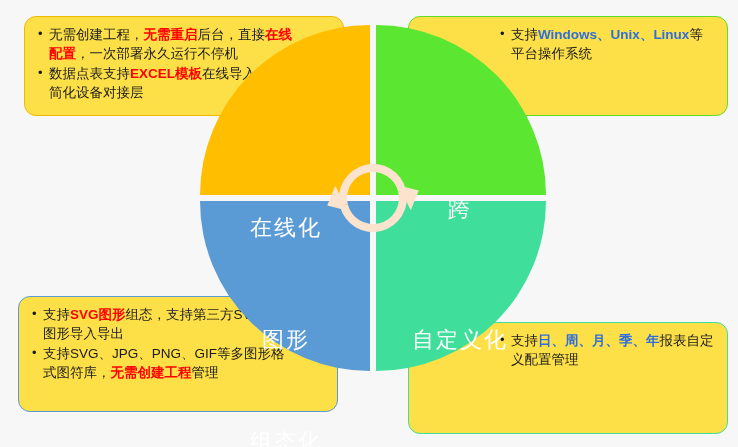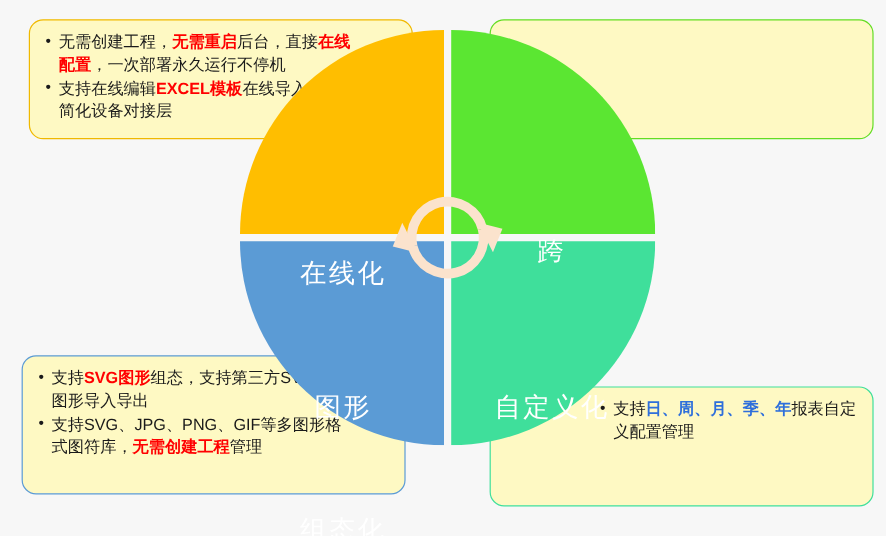--- a/index.html
+++ b/index.html
@@ -69,21 +69,21 @@
     top: 113px;
     width: 120px;
     height: 120px;
     z-index: 4;
     pointer-events: none;
   }
 
   
   .callout {
     position: absolute;
-    background: #fef9c3;
+    background: #fde047;
     border-radius: 12px;
     border: 1.6px solid #cccccc;
     box-sizing: border-box;
     z-index: 5;
   }
   .callout.under {
     z-index: 1;
   }
   .callout ul {
     margin: 0;
@@ -106,21 +106,21 @@
     font-size: 13px;
     color: #1a1a1a;
   }
   .callout li.blue-bullet::before { color: #2e6fdb; }
 
   .box-inner { padding: 9px 12px 8px 12px; }
 
   #box-tl { left: 24px;  top: 16px;  width: 320px; height: 100px; border-color: #f0b900; }
   #box-tr { left: 408px; top: 16px;  width: 320px; height: 100px; border-color: #63dd23; }
   #box-bl { left: 18px;  top: 296px; width: 320px; height: 116px; border-color: #5b9bd5; }
-  #box-br { left: 408px; top: 322px; width: 320px; height: 100px; border-color: #3fdf9b; }
+  #box-br { left: 408px; top: 322px; width: 320px; height: 112px; border-color: #3fdf9b; }
 
   #box-tl .box-inner, #box-bl .box-inner { padding-right: 40px; }
   #box-tr ul, #box-br ul { padding-left: 78px; }
 
   
   .red  { color: #ff0000; font-weight: bold; }
   .blue { color: #2e6fdb; font-weight: bold; }
   .spell {
     text-decoration: underline wavy #ff0000;
     text-decoration-skip-ink: none;
@@ -168,29 +168,32 @@
   </svg>
 </div>
 
 <div class="callout under" id="box-tl" style="border-color: rgb(240, 185, 0);">
   <div class="box-inner">
     <ul>
       <li>
         <span>无需创建工程，</span><span class="red">无需重启</span><span>后台，直接</span><span class="red">在线配置</span><span>，一次部署永久运行不停机</span>
       </li>
       <li>
-        <span>支持在线编辑</span><span class="red">EXCEL模板</span><span>在线导入导出，简化设备对接层</span>
+        <span>数据点表支持</span><span class="red">EXCEL模板</span><span>在线导入导出，简化设备对接层</span>
       </li>
     </ul>
   </div>
 </div>
 
 <div class="callout under" id="box-tr" style="border-color: rgb(99, 221, 35);">
   <div class="box-inner">
     <ul>
+      <li>
+        <span>支持</span><span class="blue">Windows、Unix、Linux</span><span>等平台操作系统</span>
+      </li>
     </ul>
   </div>
 </div>
 
 <div class="callout under" id="box-bl" style="border-color: rgb(91, 155, 213);">
   <div class="box-inner">
     <ul>
       <li>
         <span>支持</span><span class="red">SVG图形</span><span>组态，支持第三方SVG标准图形导入导出</span>
       </li>

